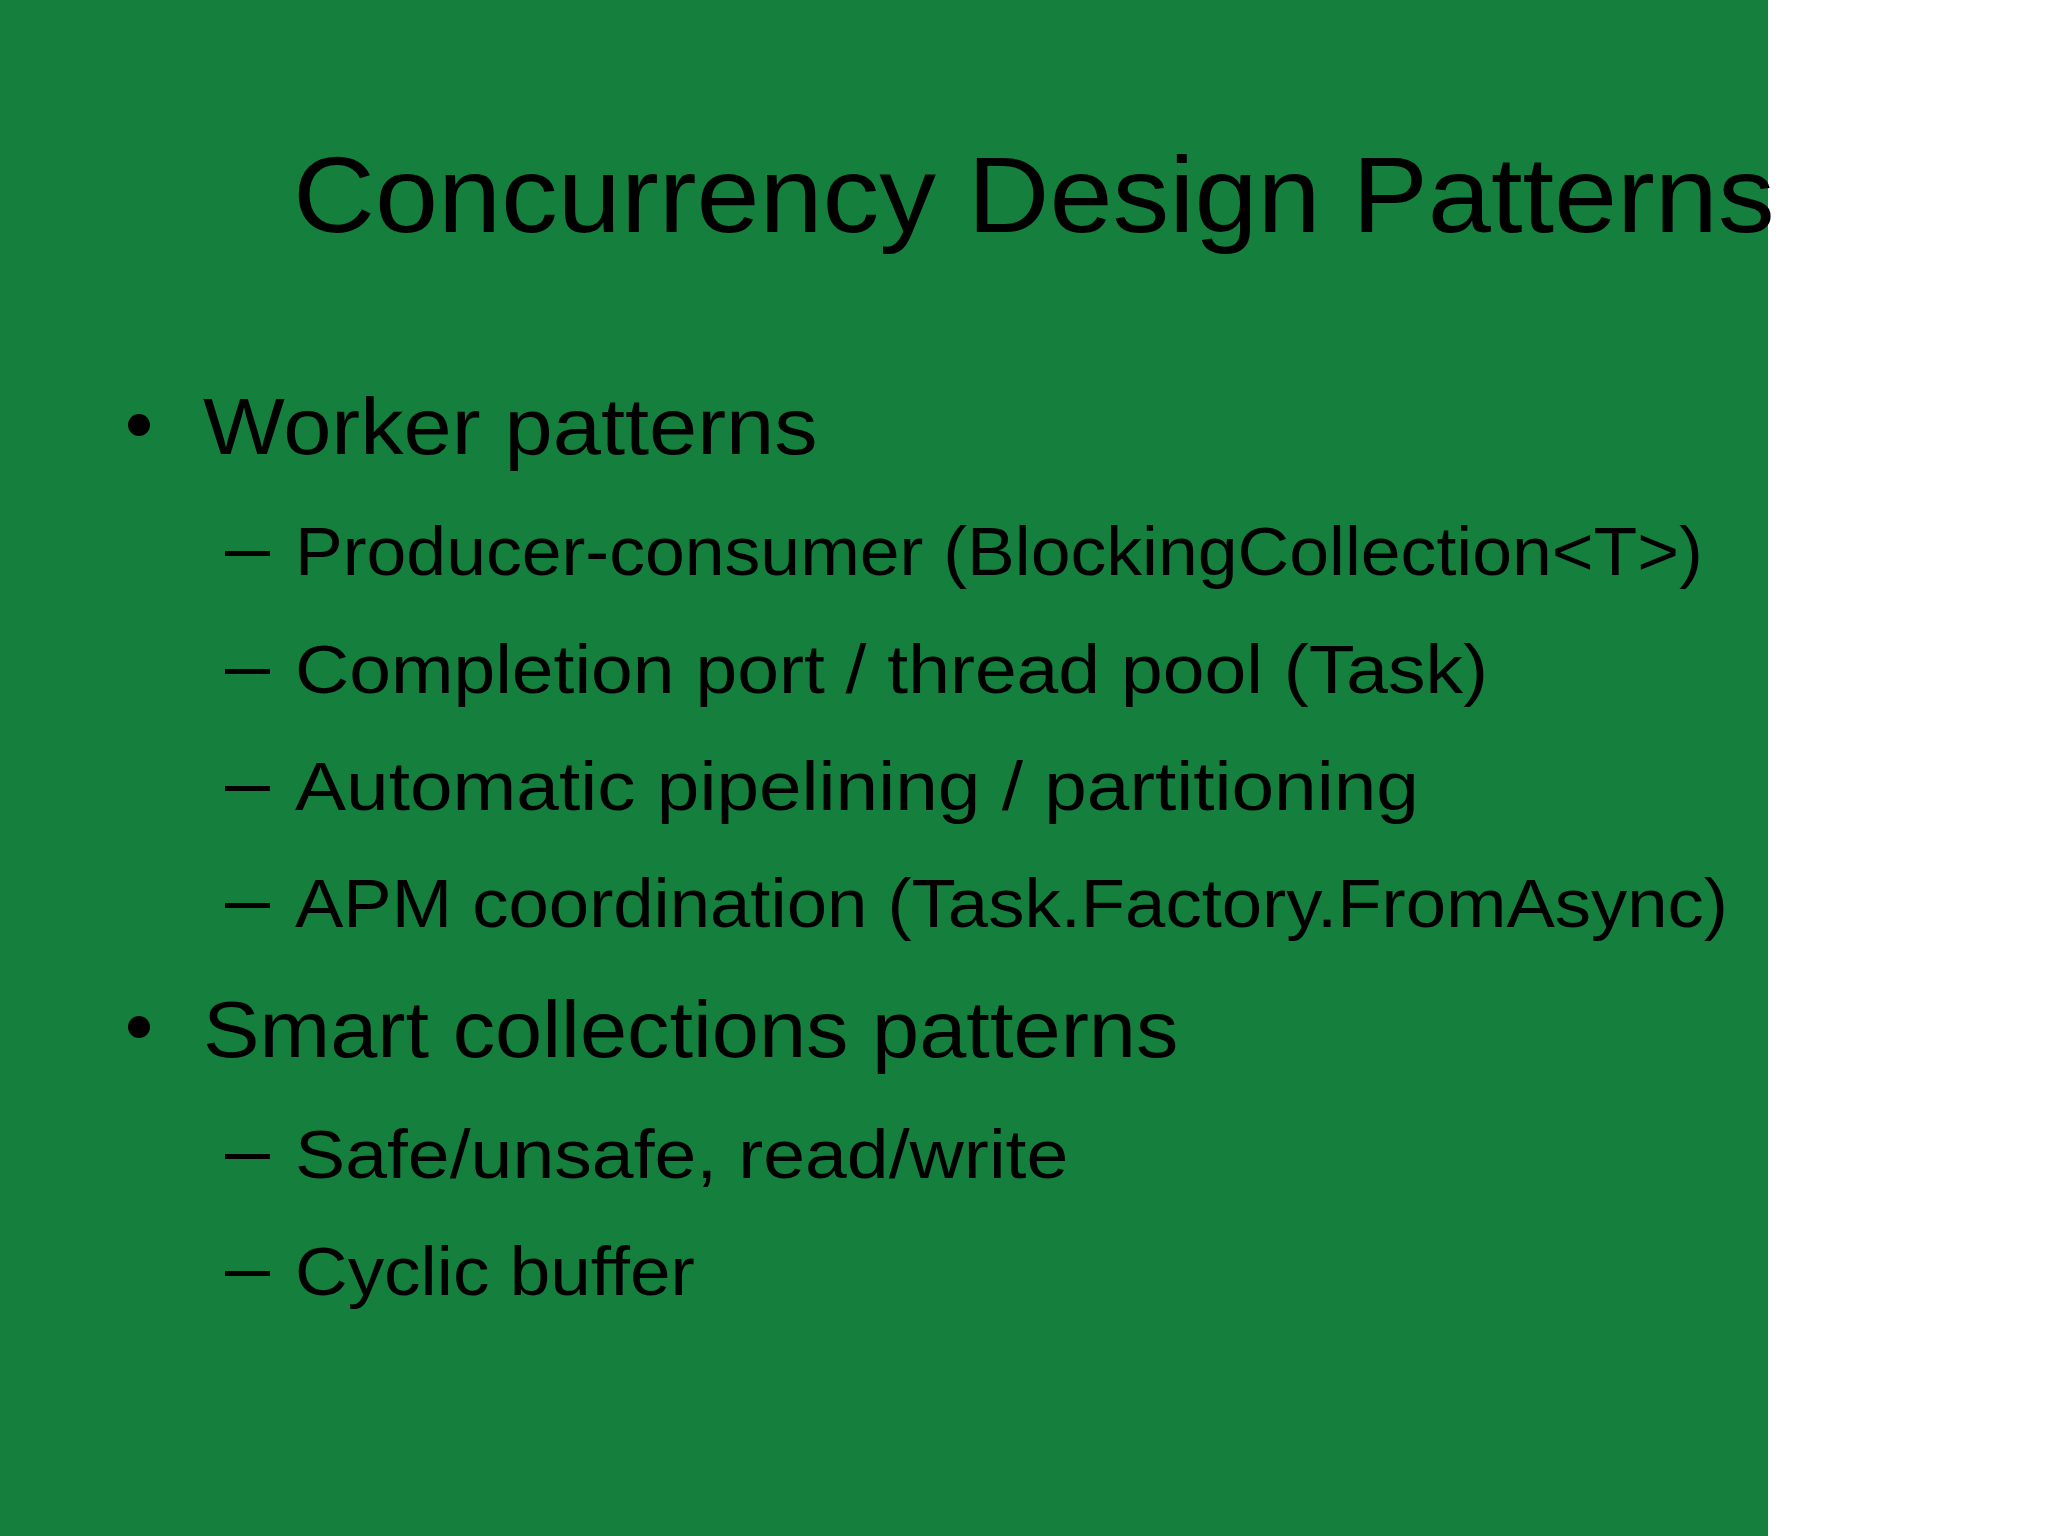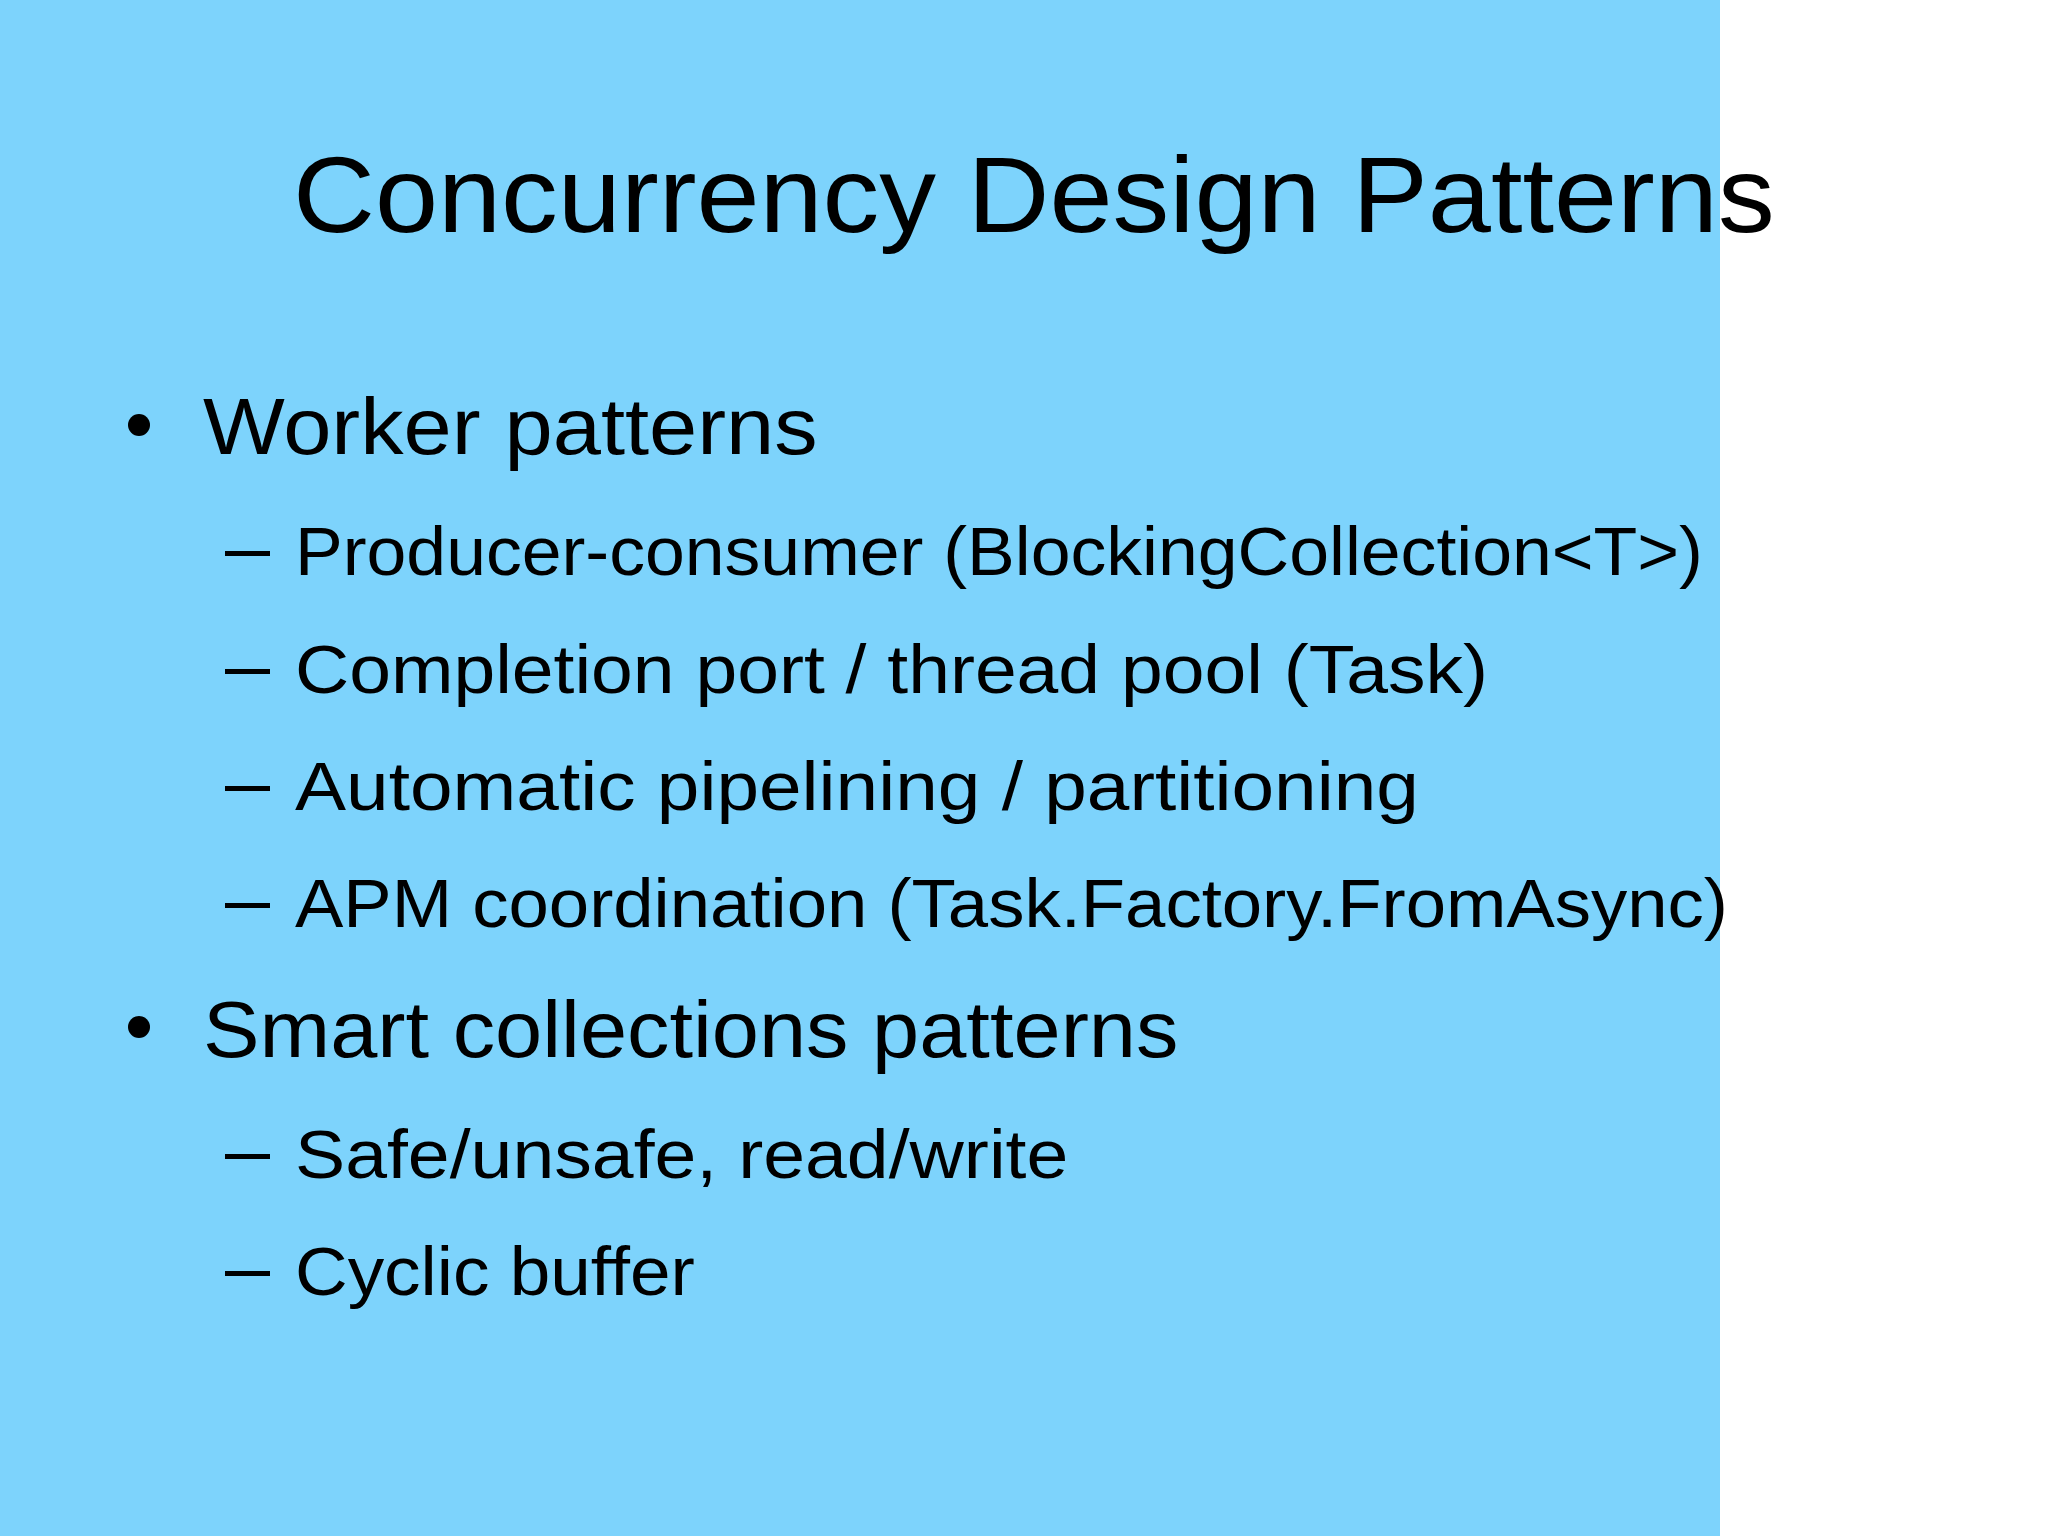--- a/index.html
+++ b/index.html
@@ -13,21 +13,22 @@
     position: relative;
     overflow: hidden;
     font-family: "Liberation Sans", "DejaVu Sans", sans-serif;
     color: #000000;
   }
   .slide {
     position: absolute;
     left: 0; top: 0;
     width: 1720px;
     height: 1536px;
-    background: #7dd3fc;
+    background: #15803d;
+    padding-left: 48px;
   }
   .line {
     position: absolute;
     white-space: nowrap;
     line-height: 1;
     transform-origin: 0 50%;
   }
   .title {
     font-size: 108px;
     top: 141px;

